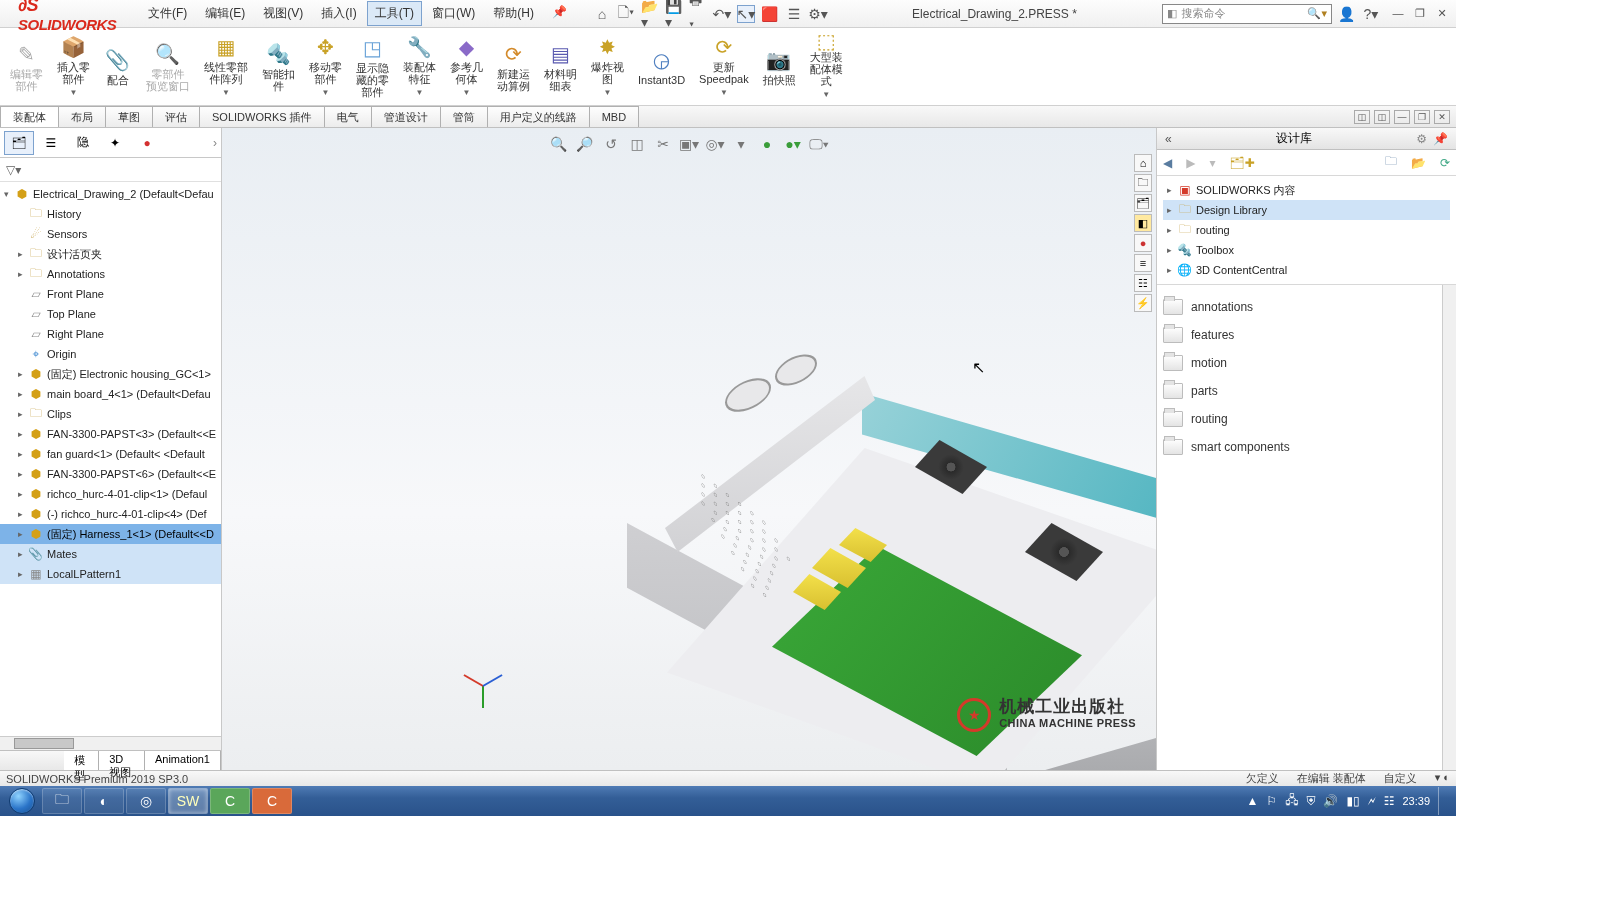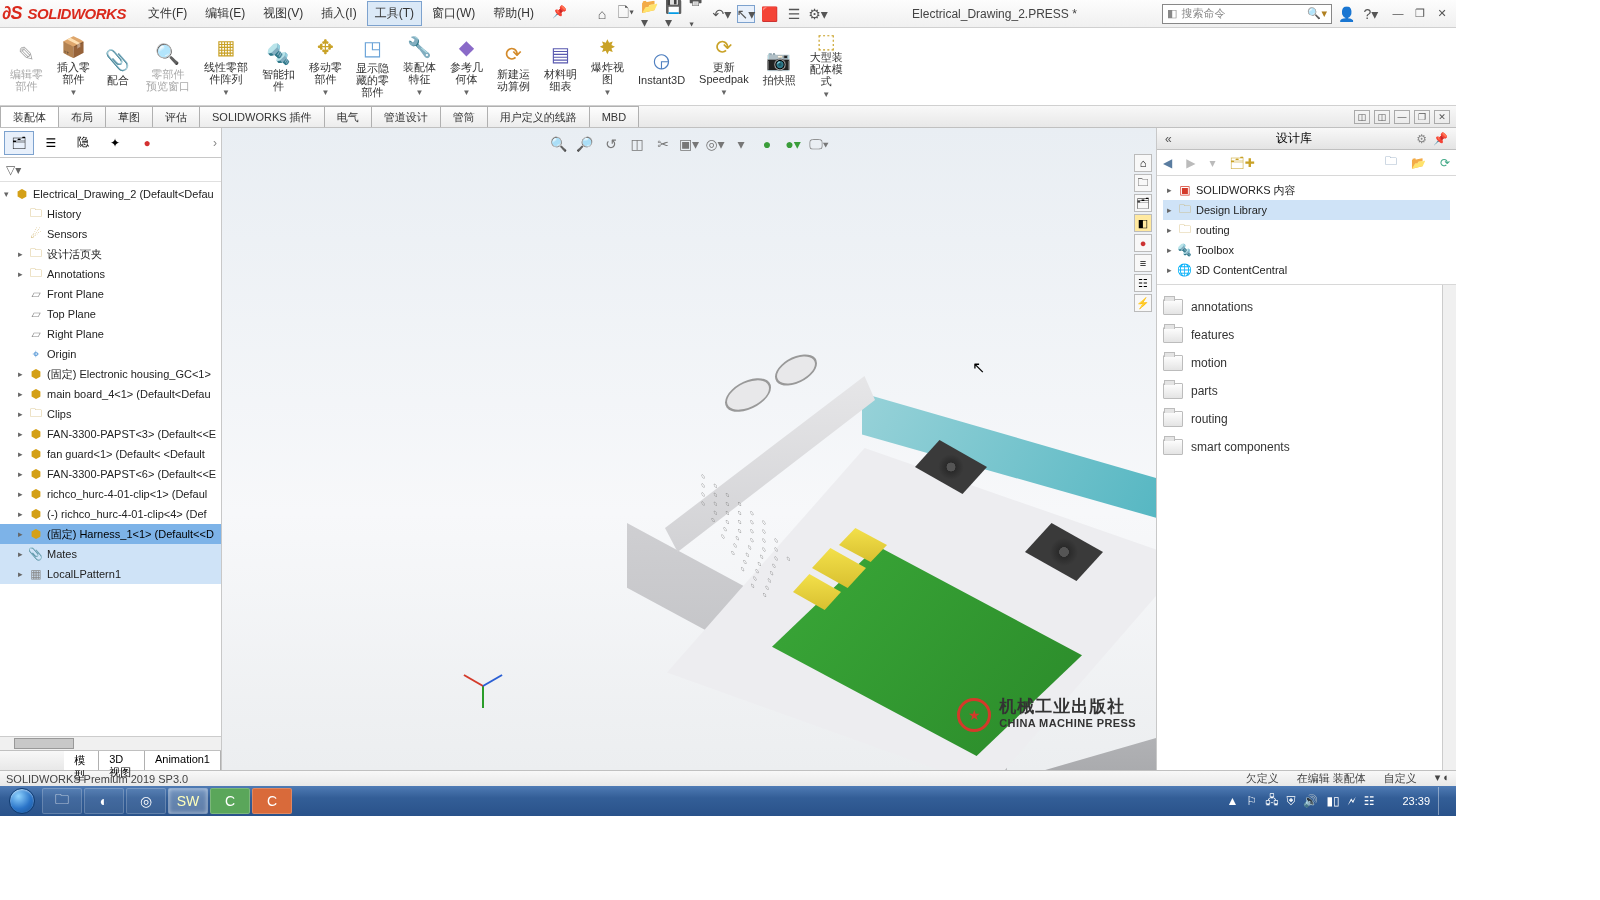--- a/index.html
+++ b/index.html
@@ -1,20 +1,20 @@
 <!DOCTYPE html>
 <html><head>
 <meta charset="utf-8">
 <style>
 * { margin: 0; padding: 0; box-sizing: border-box; font-family: "Microsoft YaHei", Arial, sans-serif; }
 body { width: 1456px; height: 816px; overflow: hidden; background: #fff; font-size: 12px; position: relative; }
 
 
 .title-bar { height: 28px; background: linear-gradient(#fdfdfd,#f0f0f0); display: flex; align-items: center; border-bottom: 1px solid #d0d0d0; }
-.logo { width: 140px; height: 28px; display: flex; align-items: center; padding-left: 2px; }
+.logo { width: 140px; height: 28px; display: flex; align-items: center; padding-left: 18px; }
 .logo-sw { color: #da291c; font-weight: bold; font-size: 15px; font-style: italic; letter-spacing: -0.5px; }
 .logo-sw .ds { font-size: 18px; margin-right: 2px; }
 .menu-items { display: flex; gap: 2px; }
 .menu-item { padding: 4px 8px; cursor: pointer; color: #333; }
 .menu-item.active { background: #dbe9f7; border: 1px solid #7da2ce; padding: 3px 7px; }
 .title-center { flex: 1; text-align: center; color: #444; }
 .title-icons { display: flex; align-items: center; gap: 6px; padding: 0 6px; }
 .tb-icon { width: 18px; height: 18px; display: flex; align-items: center; justify-content: center; font-size: 14px; color: #555; }
 .search-box { width: 170px; height: 20px; border: 1px solid #888; background: #fff; display: flex; align-items: center; padding: 0 4px; font-size: 11px; color: #888; }
 .search-box .mag { margin-left: auto; color: #b08020; }
@@ -126,21 +126,21 @@
 .sw-status .right { margin-left: auto; display: flex; gap: 18px; }
 
 
 .taskbar { height: 30px; background: linear-gradient(#4f7bb5,#335e97 40%,#29528a); display: flex; align-items: center; padding: 0 4px; gap: 2px; }
 .start-orb { width: 36px; height: 28px; display: flex; align-items: center; justify-content: center; }
 .start-orb .orb { width: 26px; height: 26px; border-radius: 50%; background: radial-gradient(circle at 35% 30%, #8fd3ff, #2a74c8 55%, #184f91); border: 1px solid #0e3a70; box-shadow: inset 0 1px 2px rgba(255,255,255,0.6); }
 .tb-app { width: 40px; height: 26px; border: 1px solid rgba(255,255,255,0.2); border-radius: 2px; display: flex; align-items: center; justify-content: center; color: #fff; font-size: 14px; background: rgba(255,255,255,0.08); }
 .tb-app.active { background: rgba(255,255,255,0.25); box-shadow: inset 0 0 4px rgba(255,255,255,0.5); }
 .tray { margin-left: auto; display: flex; align-items: center; gap: 8px; color: #fff; font-size: 11px; padding-right: 6px; }
 .tray .t-icon { font-size: 12px; }
-.clock { text-align: right; line-height: 12px; margin-left: 20px; }
+.clock { text-align: right; line-height: 12px; }
 </style>
 </head>
 <body>
 
 <div class="title-bar">
   <div class="logo">
     <span class="logo-sw"><span class="ds">∂S</span> SOLIDWORKS</span>
   </div>
   <div class="menu-items">
     <span class="menu-item">文件(F)</span>

